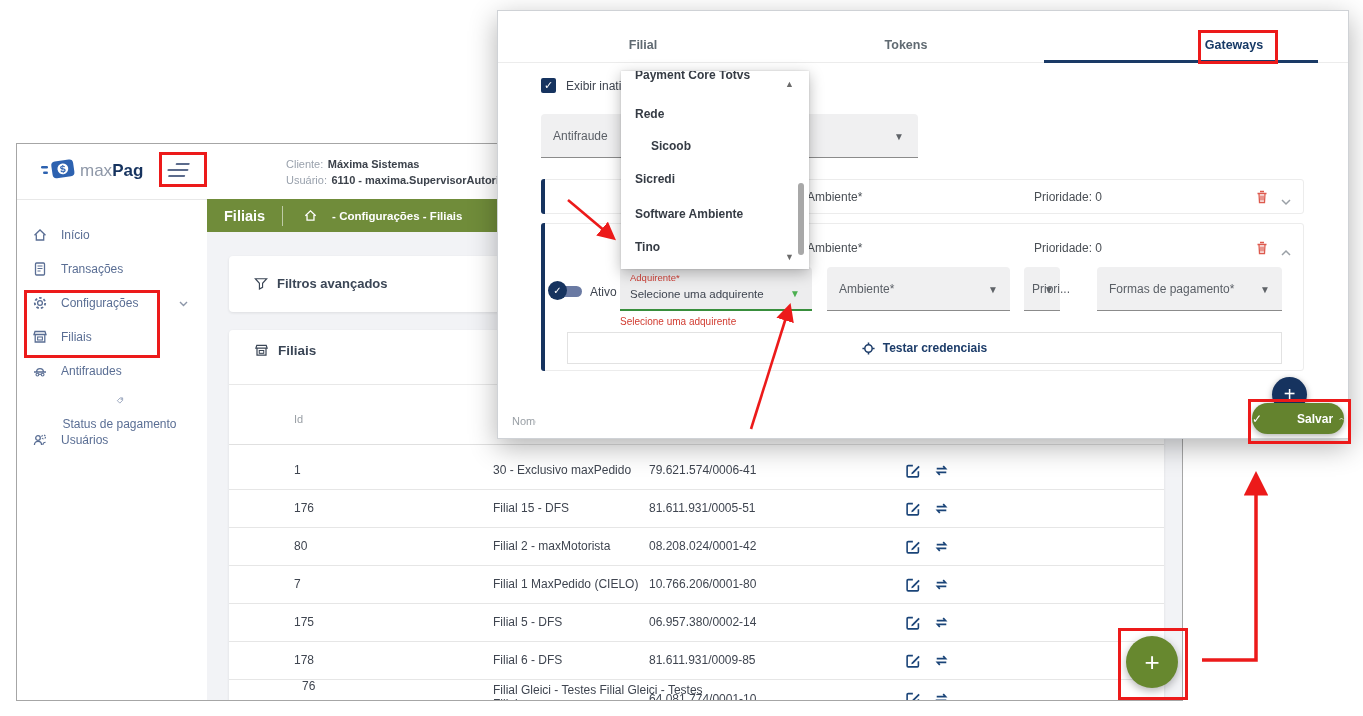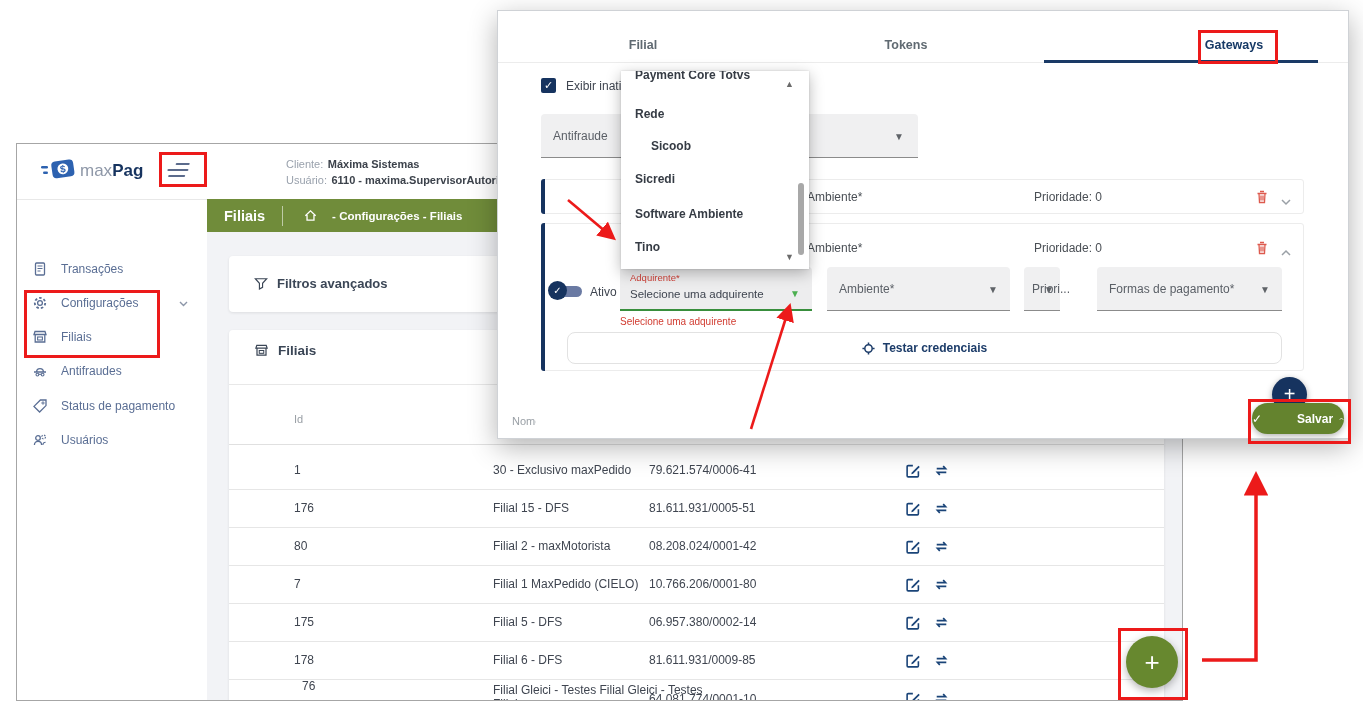--- a/index.html
+++ b/index.html
@@ -73,20 +73,26 @@
         <span class="cl-label">Cliente:</span>
         <span class="cl-value">Máxima Sistemas</span>
       </div>
       <div class="abs nowrap" style="left:269px;top:26px;">
         <span class="cl-label">Usuário:</span>
         <span class="cl-value">6110 - maxima.SupervisorAutoriz</span>
       </div>
     </div>
 
     <div id="sidebar" class="abs">
+      <div class="side-item" style="top:18px;">
+        <svg width="16" height="16" viewBox="0 0 16 16">
+            <path d="M2.5 8.2 8 3l5.5 5.2M4.3 7.4V13h7.4V7.4" fill="none" stroke="#5a6e94" stroke-width="1.3"></path>
+          </svg>
+        <span>Início</span>
+      </div>
       <div class="side-item" style="top:52px;">
         <svg width="16" height="16" viewBox="0 0 16 16">
             <rect x="3.5" y="2" width="9" height="12" rx="1" fill="none" stroke="#5a6e94" stroke-width="1.3"></rect>
             <path d="M5.5 5h5M5.5 7.5h5M5.5 10h3" stroke="#5a6e94" stroke-width="1.1"></path>
           </svg>
         <span>Transações</span>
       </div>
       <div class="side-item" style="top:86px;">
         <svg width="16" height="16" viewBox="0 0 16 16">
             <circle cx="8" cy="8" r="2.4" fill="none" stroke="#5a6e94" stroke-width="1.3"></circle>
@@ -106,21 +112,21 @@
       </div>
       <div class="side-item" style="top:154px;">
         <svg width="16" height="16" viewBox="0 0 16 16">
             <path d="M2 9h12M4.6 9a3.4 3.4 0 0 1 6.8 0" fill="none" stroke="#5a6e94" stroke-width="1.3"></path>
             <circle cx="5.4" cy="11.6" r="1.4" fill="none" stroke="#5a6e94" stroke-width="1.1"></circle>
             <circle cx="10.6" cy="11.6" r="1.4" fill="none" stroke="#5a6e94" stroke-width="1.1"></circle>
             <path d="M6.9 11.3h2.2" stroke="#5a6e94" stroke-width="1.1"></path>
           </svg>
         <span>Antifraudes</span>
       </div>
-      <div class="side-item" style="top:189px;">
+      <div class="side-item" style="top:197px;flex-direction:column;">
         <svg width="16" height="16" viewBox="0 0 16 16">
             <path d="M2 8.4 8.4 2H14v5.6L7.6 14z" fill="none" stroke="#5a6e94" stroke-width="1.3"></path>
             <circle cx="11" cy="5" r="1.1" fill="none" stroke="#5a6e94" stroke-width="1"></circle>
           </svg>
         <span>Status de pagamento</span>
       </div>
       <div class="side-item" style="top:223px;">
         <svg width="16" height="16" viewBox="0 0 16 16">
             <circle cx="6" cy="6" r="2.3" fill="none" stroke="#5a6e94" stroke-width="1.3"></circle>
             <path d="M2.4 13c0-2.4 1.8-3.7 3.6-3.7S9.6 10.6 9.6 13" fill="none" stroke="#5a6e94" stroke-width="1.3"></path>
@@ -314,21 +320,21 @@
       <div class="gsel" style="left:482px;top:43px;width:36px;height:44px;cursor:pointer;">
         <span class="lbl" style="left:8px;">Priori...</span>
         <span class="caret" style="right:6px;">▼</span>
       </div>
 
       <div class="gsel" style="left:555px;top:43px;width:185px;height:44px;cursor:pointer;">
         <span class="lbl">Formas de pagamento*</span>
         <span class="caret" style="right:12px;">▼</span>
       </div>
 
-      <div class="abs" style="left:25px;top:108px;width:713px;height:30px;border:1px solid #e2e2e2;border-radius:8px;display:flex;align-items:center;justify-content:center;gap:8px;cursor:pointer;">
+      <div class="abs" style="left:25px;top:108px;width:713px;height:30px;border:1px solid #e2e2e2;border-radius:0;display:flex;align-items:center;justify-content:center;gap:8px;cursor:pointer;">
         <svg width="13" height="13" viewBox="0 0 12 12">
             <circle cx="6" cy="6" r="3.4" fill="none" stroke="#1c3c69" stroke-width="1.4"></circle>
             <path d="M6 .4v2M6 9.6v2M.4 6h2M9.6 6h2" stroke="#1c3c69" stroke-width="1.4"></path>
           </svg>
         <span style="font-size:12px;font-weight:600;color:#1c3c69;">Testar credenciais</span>
       </div>
     </div>
 
     <div class="abs" style="left:123px;top:60px;width:188px;height:198px;background:#fff;box-shadow:0 4px 14px rgba(0,0,0,.28),0 0 2px rgba(0,0,0,.15);overflow:hidden;z-index:10;">
       <div class="menu-item" style="top:-4px;">Payment Core Totvs</div>

